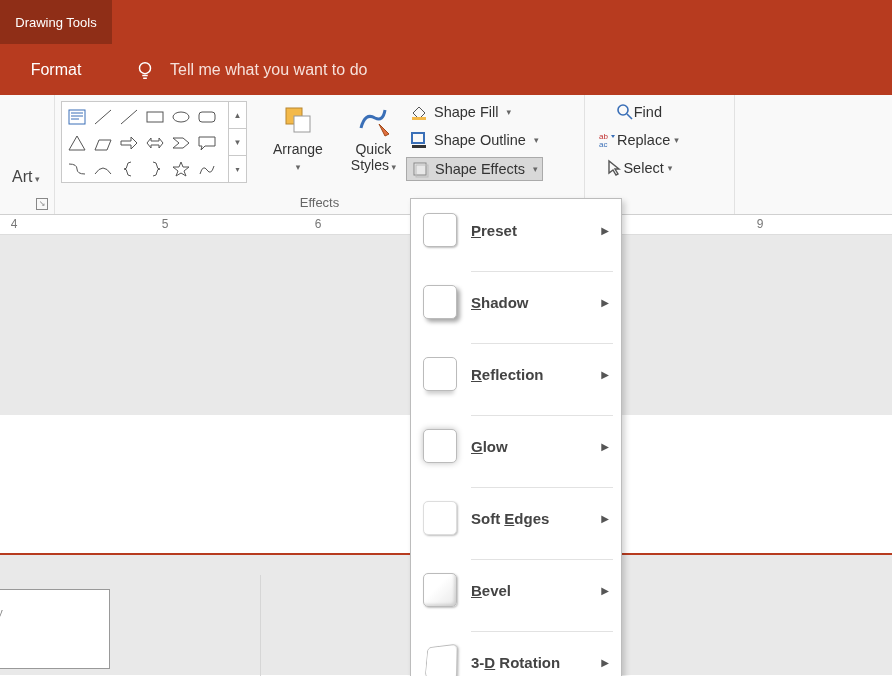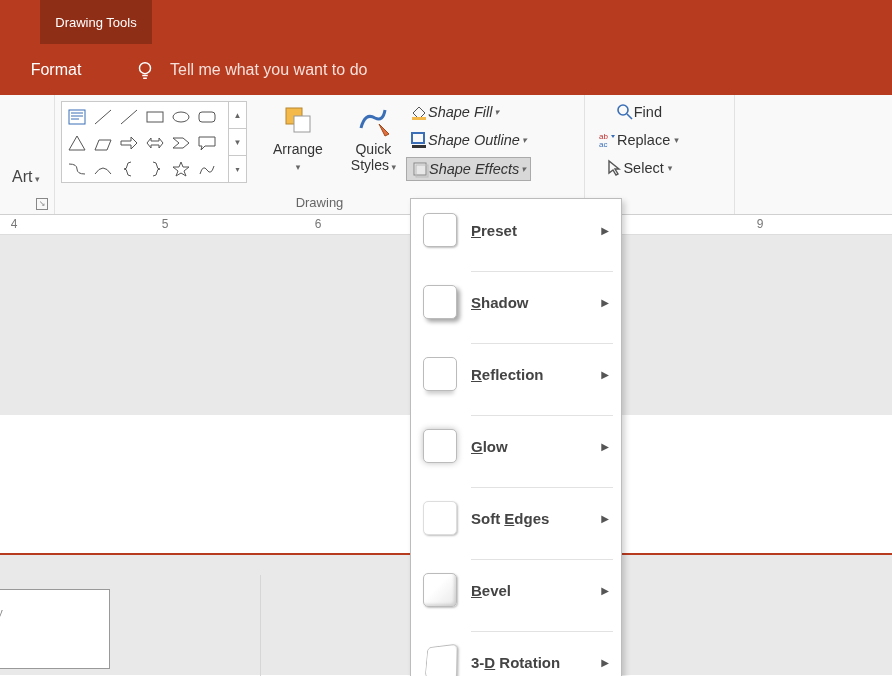--- a/index.html
+++ b/index.html
@@ -1,20 +1,20 @@
 <!DOCTYPE html>
 <html><head>
 <meta charset="utf-8">
 <style>
   * { box-sizing: border-box; margin: 0; padding: 0; font-family: "Segoe UI", Arial, sans-serif; }
   body { width: 892px; height: 676px; overflow: hidden; background: #fff; position: relative; }
 
   
   .titlebar { display: flex; background: #b73b1f; height: 44px; color: #fff; }
-  .tool-tab { background: #8f2e17; width: 112px; display: flex; align-items: center; justify-content: center; font-size: 13px; margin-left: 40px; }
+  .tool-tab { background: #8f2e17; width: 112px; display: flex; align-items: center; justify-content: center; font-size: 13px; }
 
   .menubar { display: flex; background: #b73b1f; height: 51px; color: #fff; align-items: center; }
   .menu-item { width: 112px; text-align: center; font-size: 16px; }
   .tellme { display: flex; align-items: center; gap: 14px; margin-left: 22px; font-size: 16px; color: #f6e0da; }
   .bulb-icon { width: 22px; height: 22px; }
 
   
   .ribbon { display: flex; height: 120px; border-bottom: 1px solid #d0d0d0; background: #f9f9f9; position: relative; }
   .wordart-stub { width: 55px; border-right: 1px solid #e2e2e2; position: relative; }
   .wordart-stub .lbl { position: absolute; bottom: 28px; left: 12px; font-size: 16px; color: #444; }
@@ -32,21 +32,21 @@
   .shape-cell svg { width: 20px; height: 18px; }
   .gallery-spin { position: absolute; right: 0; top: 0; bottom: 0; width: 18px; border-left: 1px solid #c9c9c9; display: flex; flex-direction: column; }
   .gallery-spin div { flex: 1; display: flex; align-items: center; justify-content: center; font-size: 8px; color: #666; border-bottom: 1px solid #c9c9c9; }
   .gallery-spin div:last-child { border-bottom: none; }
 
   .big-btn { display: flex; flex-direction: column; align-items: center; justify-content: flex-start; padding: 2px 6px; font-size: 14px; color: #333; margin-left: 16px; }
   .big-btn .icon-slot { width: 38px; height: 38px; display: flex; align-items: center; justify-content: center; margin-bottom: 2px; }
   .big-btn .caret::after { content: " ▾"; font-size: 9px; color: #666; }
 
   .shape-opts { display: flex; flex-direction: column; gap: 6px; padding: 2px 4px; }
-  .shape-opt { display: flex; align-items: center; font-size: 14.5px; color: #333; padding: 2px 4px; font-style: italic; }
+  .shape-opt { display: flex; align-items: center; gap: 6px; font-size: 14.5px; color: #333; padding: 2px 4px; }
   .shape-opt.active { background: #d8d8d8; border: 1px solid #aaa; }
   .shape-opt .caret { font-size: 9px; color: #666; margin-left: 2px; }
   .shape-opt svg, .edit-opt svg { width: 18px; height: 18px; flex-shrink: 0; }
 
   .edit-opts { display: flex; flex-direction: column; gap: 6px; padding: 2px 6px; }
   .edit-opt { display: flex; align-items: center; font-size: 14.5px; color: #333; padding: 2px 2px; justify-content: center; }
   .edit-opt .caret { font-size: 9px; color: #666; margin-left: 4px; }
 
   
   .ruler { height: 20px; background: #fff; border-bottom: 1px solid #ddd; position: relative; font-size: 12px; color: #777; }
@@ -253,21 +253,21 @@
           <svg viewBox="0 0 18 18">
               <rect x="3" y="3" width="12" height="12" fill="#e8e8e8" stroke="#888"></rect>
               <rect x="5" y="5" width="12" height="12" fill="none" stroke="#bbb"></rect>
             </svg>
           <span>Shape Effects</span>
           <span class="caret">▾</span>
         </div>
       </div>
 
     </div>
-    <div class="group-label">Drawing</div>
+    <div class="group-label">Effects</div>
   </div>
 
   <div class="group" style="flex:0 0 150px">
     <div class="group-body">
       <div class="edit-opts">
         <div class="edit-opt">
           <svg viewBox="0 0 18 18" fill="none" stroke="#3a6fb7" stroke-width="1.6">
               <circle cx="7" cy="7" r="5"></circle>
               <line x1="11" y1="11" x2="16" y2="16"></line>
             </svg>

